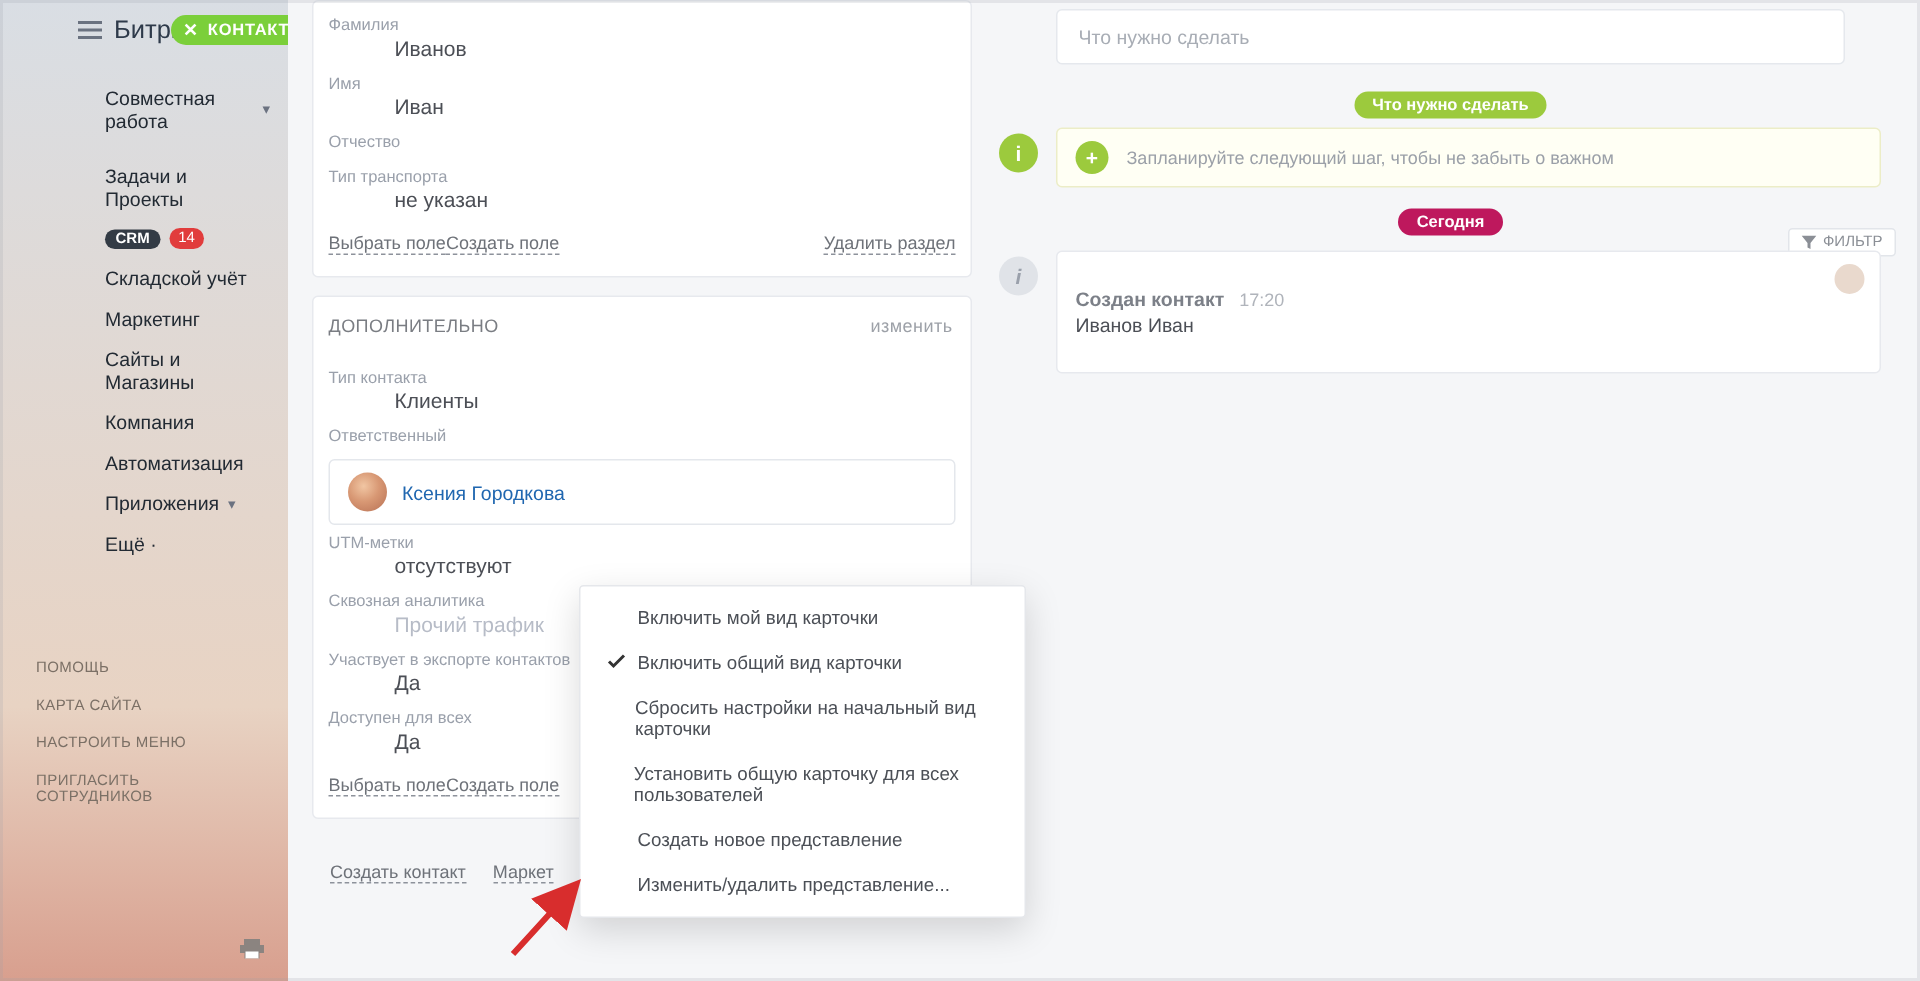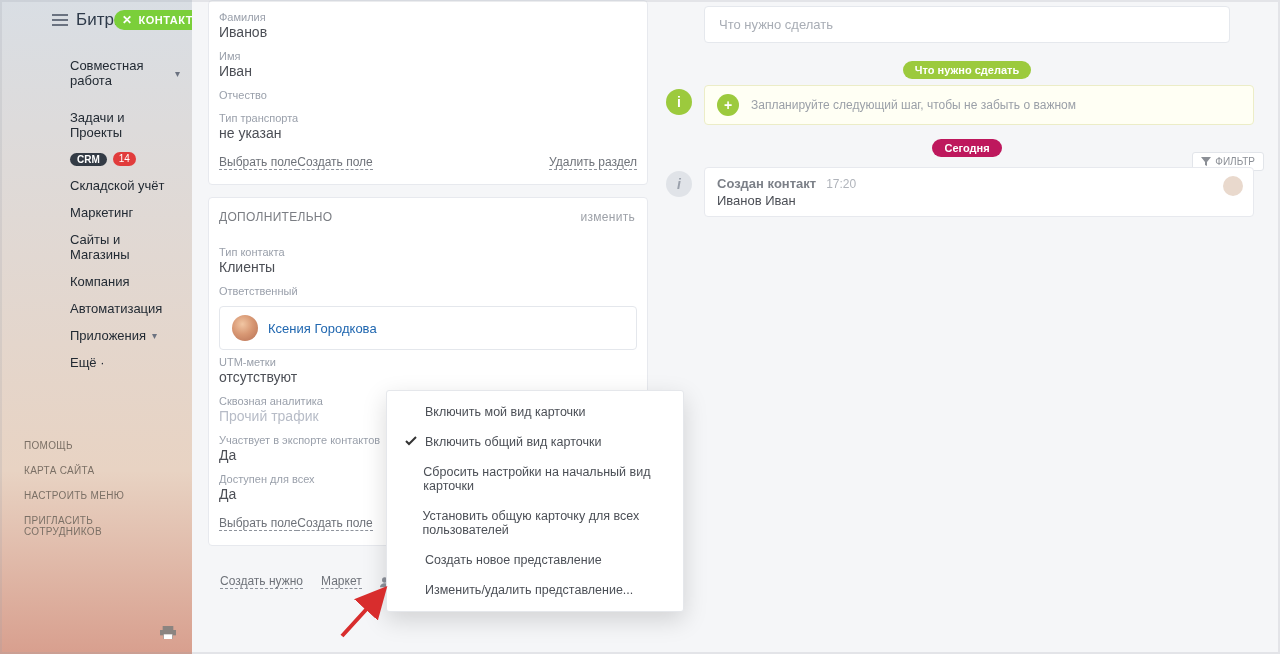--- a/index.html
+++ b/index.html
@@ -97,21 +97,21 @@
   }
   .card {
     background: #fff;
     border: 1px solid #e7e9ee;
     border-radius: 4px;
     margin-bottom: 12px;
   }
   .card-body { padding: 4px 10px 14px 10px; }
   .field { padding: 6px 0 4px 0; }
   .field-label { font-size: 11px; color: #9aa0ab; margin-bottom: 1px; }
-  .field-value { font-size: 14px; color: #4c4f56; }
+  .field-value { font-size: 14px; color: #4c4f56; margin-left: 44px; }
   .field-value.muted { color: #b7bcc7; }
   .card-actions {
     display: flex; justify-content: space-between;
     padding: 10px 0 0 0;
     font-size: 12px; color: #6e7279;
   }
   .card-actions .left, .card-actions .right { display: flex; }
   .link { border-bottom: 1px dashed #8d929b; cursor: pointer; }
 
   .card-header {
@@ -208,21 +208,21 @@
     background: #fff; border: 1px solid #e2e5ea; border-radius: 3px;
     padding: 3px 8px; font-size: 10px; color: #8b8f96;
     display: flex; align-items: center; gap: 4px;
   }
 
   .contact-card {
     flex: 1;
     background: #fff;
     border: 1px solid #e7e9ee;
     border-radius: 4px;
-    padding: 8px 12px;
+    padding: 24px 12px;
     display: flex; flex-direction: column; gap: 2px;
     position: relative;
   }
   .contact-card .line1 { display:flex; align-items:center; gap:10px; }
   .contact-card .t1 { font-size: 13px; color: #7c8088; font-weight: 600; }
   .contact-card .time { font-size: 12px; color: #b0b4bb; }
   .contact-card .name { font-size: 13px; color: #4c4f56; }
   .contact-card .av {
     position:absolute; right:10px; top:8px;
     width:20px; height:20px; border-radius:50%; background:#e9d9cd;
@@ -405,21 +405,21 @@
           <div class="left">
             <span class="link">Выбрать поле</span>
             <span class="link">Создать поле</span>
           </div>
           <div class="right"></div>
         </div>
       </div>
   </div>
 
   <div class="bottom-links">
-    <span class="link">Создать нужно</span>
+    <span class="link">Создать контакт</span>
     <span class="link">Маркет</span>
     <span class="icon-people">
       <svg class="people-svg" viewBox="0 0 24 16">
         <circle cx="7" cy="5" r="4" fill="#8d929b"></circle>
           <circle cx="16" cy="6" r="3" fill="#8d929b"></circle>
         <path d="M0 16c0-4 4-6 7-6s7 2 7 6z" fill="#8d929b"></path>
         <path d="M13 16c0-3 2-5 4-5s5 2 5 5z" fill="#8d929b"></path>
       </svg>
       <span class="link">Общий вид карточки</span>
     </span>

